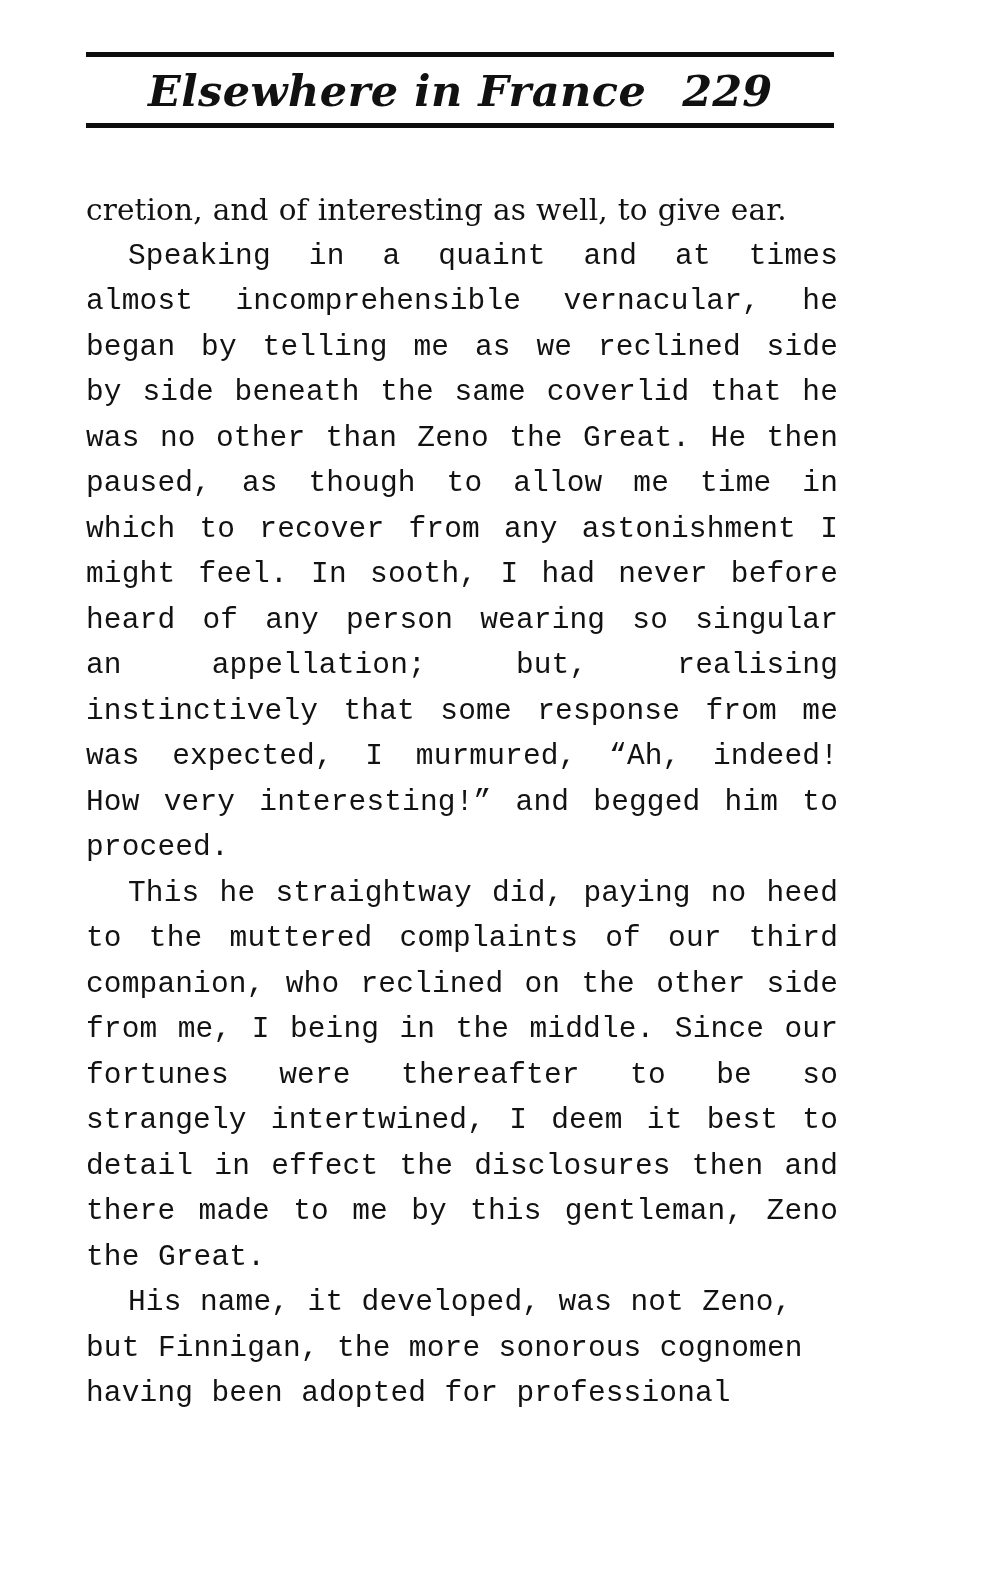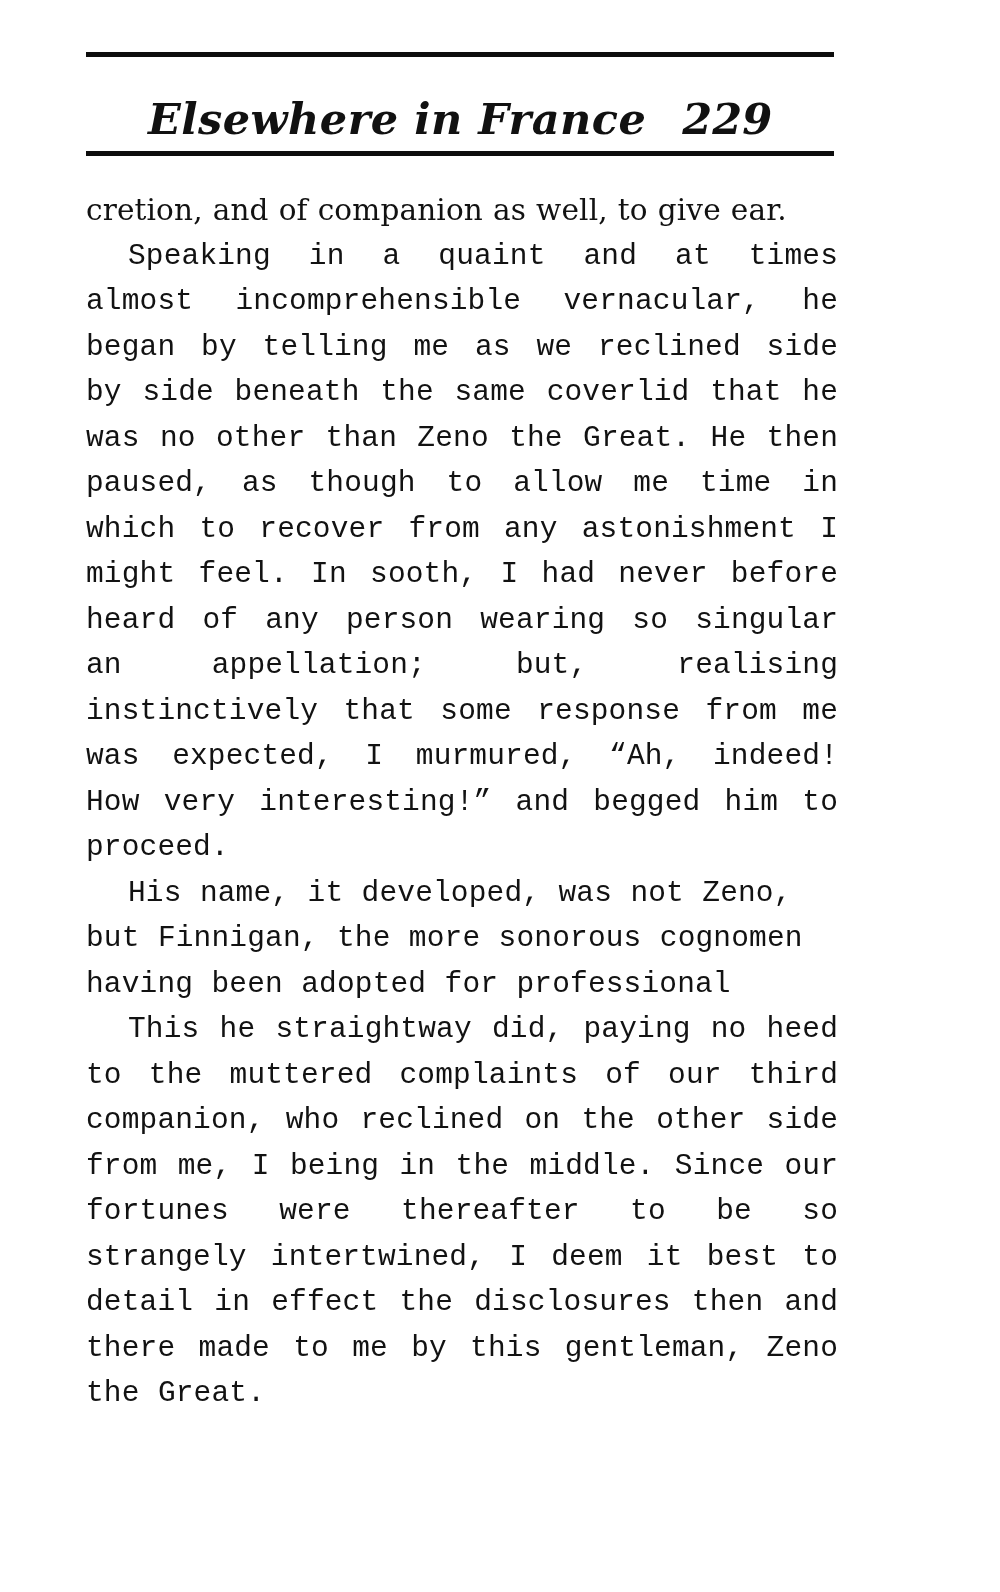--- a/index.html
+++ b/index.html
@@ -35,21 +35,20 @@
     height: 5px;
     background: #0d0d0d;
     width: 100%;
     margin-top: 3px;
   }
   .running-head {
     display: flex;
     align-items: baseline;
     justify-content: center;
     padding: 9px 0 4px 0;
-    margin-top: 28px;
   }
   .running-title {
     font-family: "DejaVu Serif", serif;
     font-style: italic;
     font-weight: 700;
     font-size: 43px;
     letter-spacing: 0.5px;
     white-space: nowrap;
   }
   .page-number {
@@ -96,19 +95,19 @@
   <div class="header-block">
     <div class="rule-top"></div>
     <div class="running-head">
       <span class="running-title">Elsewhere in France</span>
       <span class="page-number">229</span>
     </div>
     <div class="rule-bottom"></div>
   </div>
 
   <div class="body-text">
-    <p>cretion, and of companion as well, to give ear.</p>
+    <p>cretion, and of interesting as well, to give ear.</p>
     <p class="indent">Speaking in a quaint and at times almost incomprehensible vernacular, he began by telling me as we reclined side by side beneath the same coverlid that he was no other than Zeno the Great.  He then paused, as though to allow me time in which to recover from any astonishment I might feel.  In sooth, I had never before heard of any person wearing so singular an appellation; but, realising instinctively that some response from me was expected, I murmured, “Ah, indeed!  How very interesting!” and begged him to proceed.</p>
+    <p class="indent">This he straightway did, paying no heed to the muttered complaints of our third companion, who reclined on the other side from me, I being in the middle.  Since our fortunes were thereafter to be so strangely intertwined, I deem it best to detail in effect the disclosures then and there made to me by this gentleman, Zeno the Great.</p>
     <p class="indent last">His name, it developed, was not Zeno, but Finnigan, the more sonorous cognomen having been adopted for professional</p>
-    <p class="indent">This he straightway did, paying no heed to the muttered complaints of our third companion, who reclined on the other side from me, I being in the middle.  Since our fortunes were thereafter to be so strangely intertwined, I deem it best to detail in effect the disclosures then and there made to me by this gentleman, Zeno the Great.</p>
   </div>
 
 </div>
 
 </body></html>

